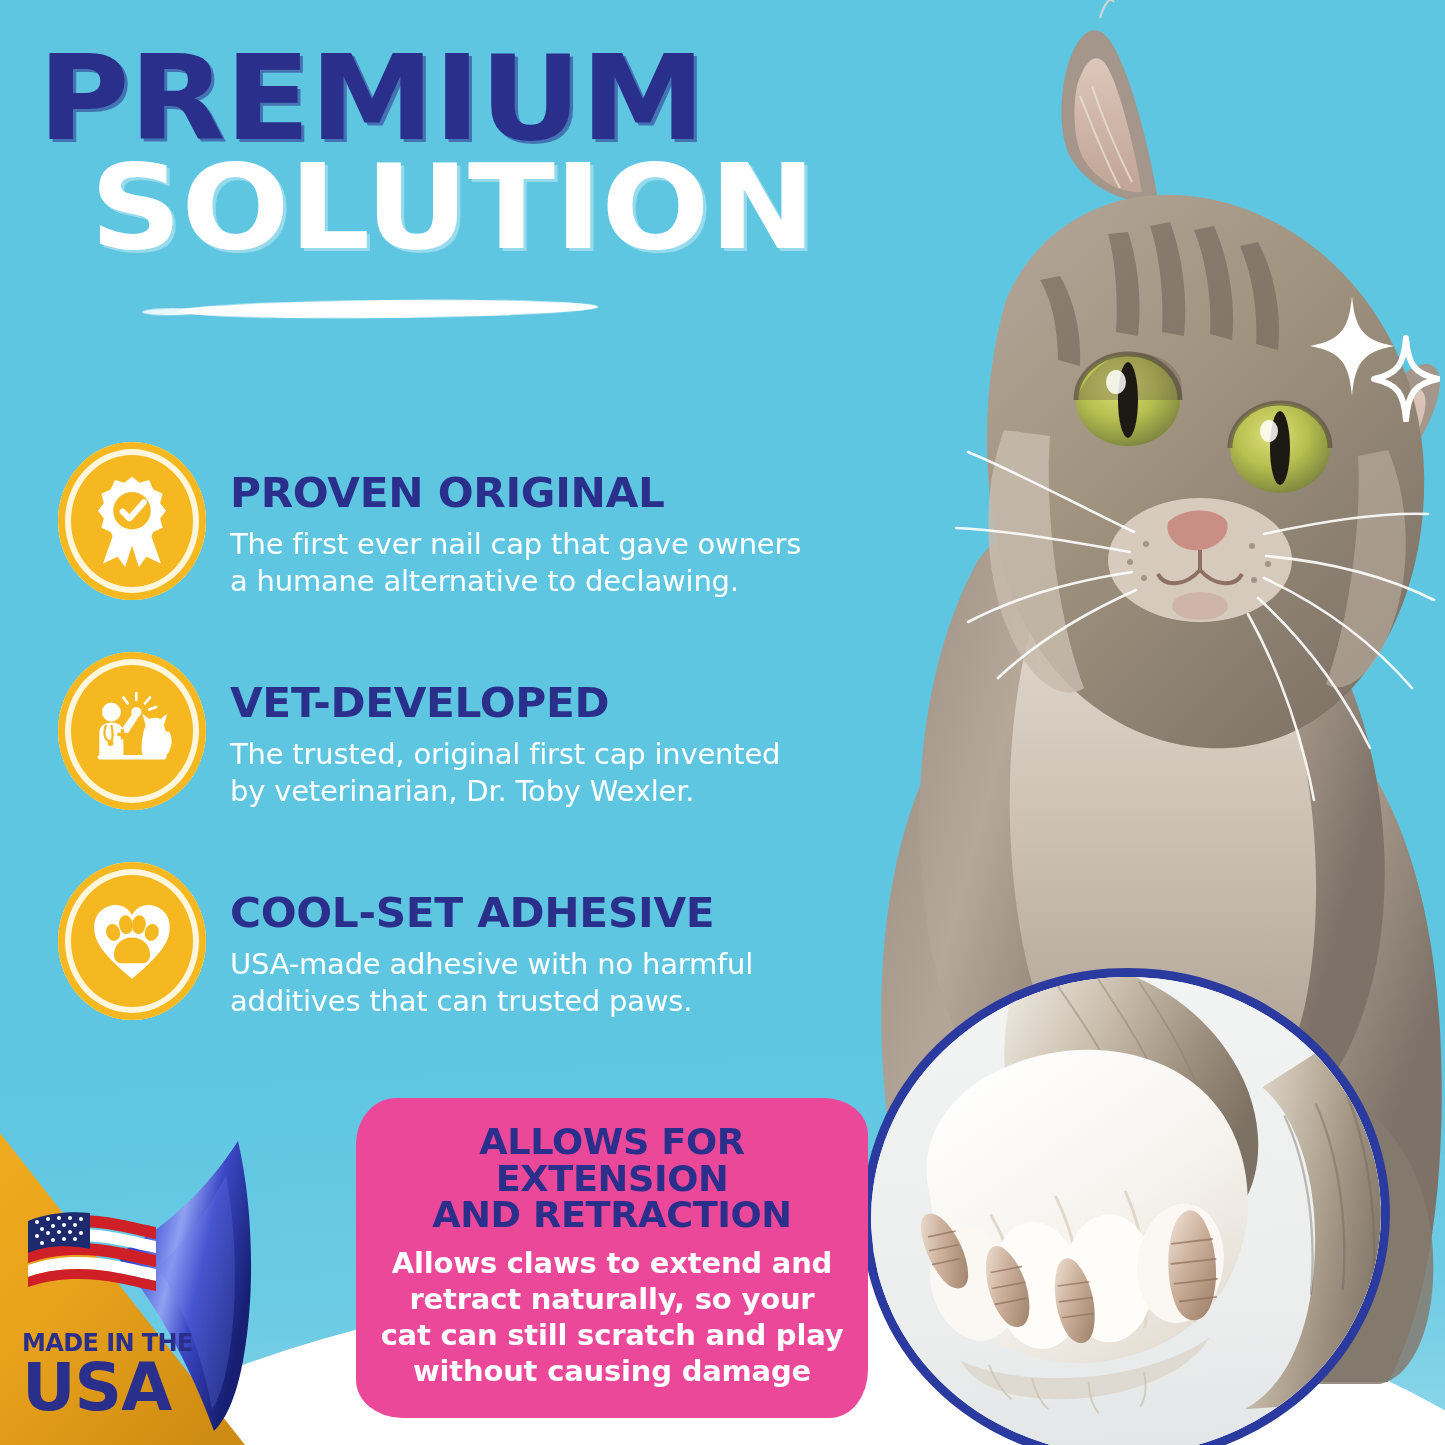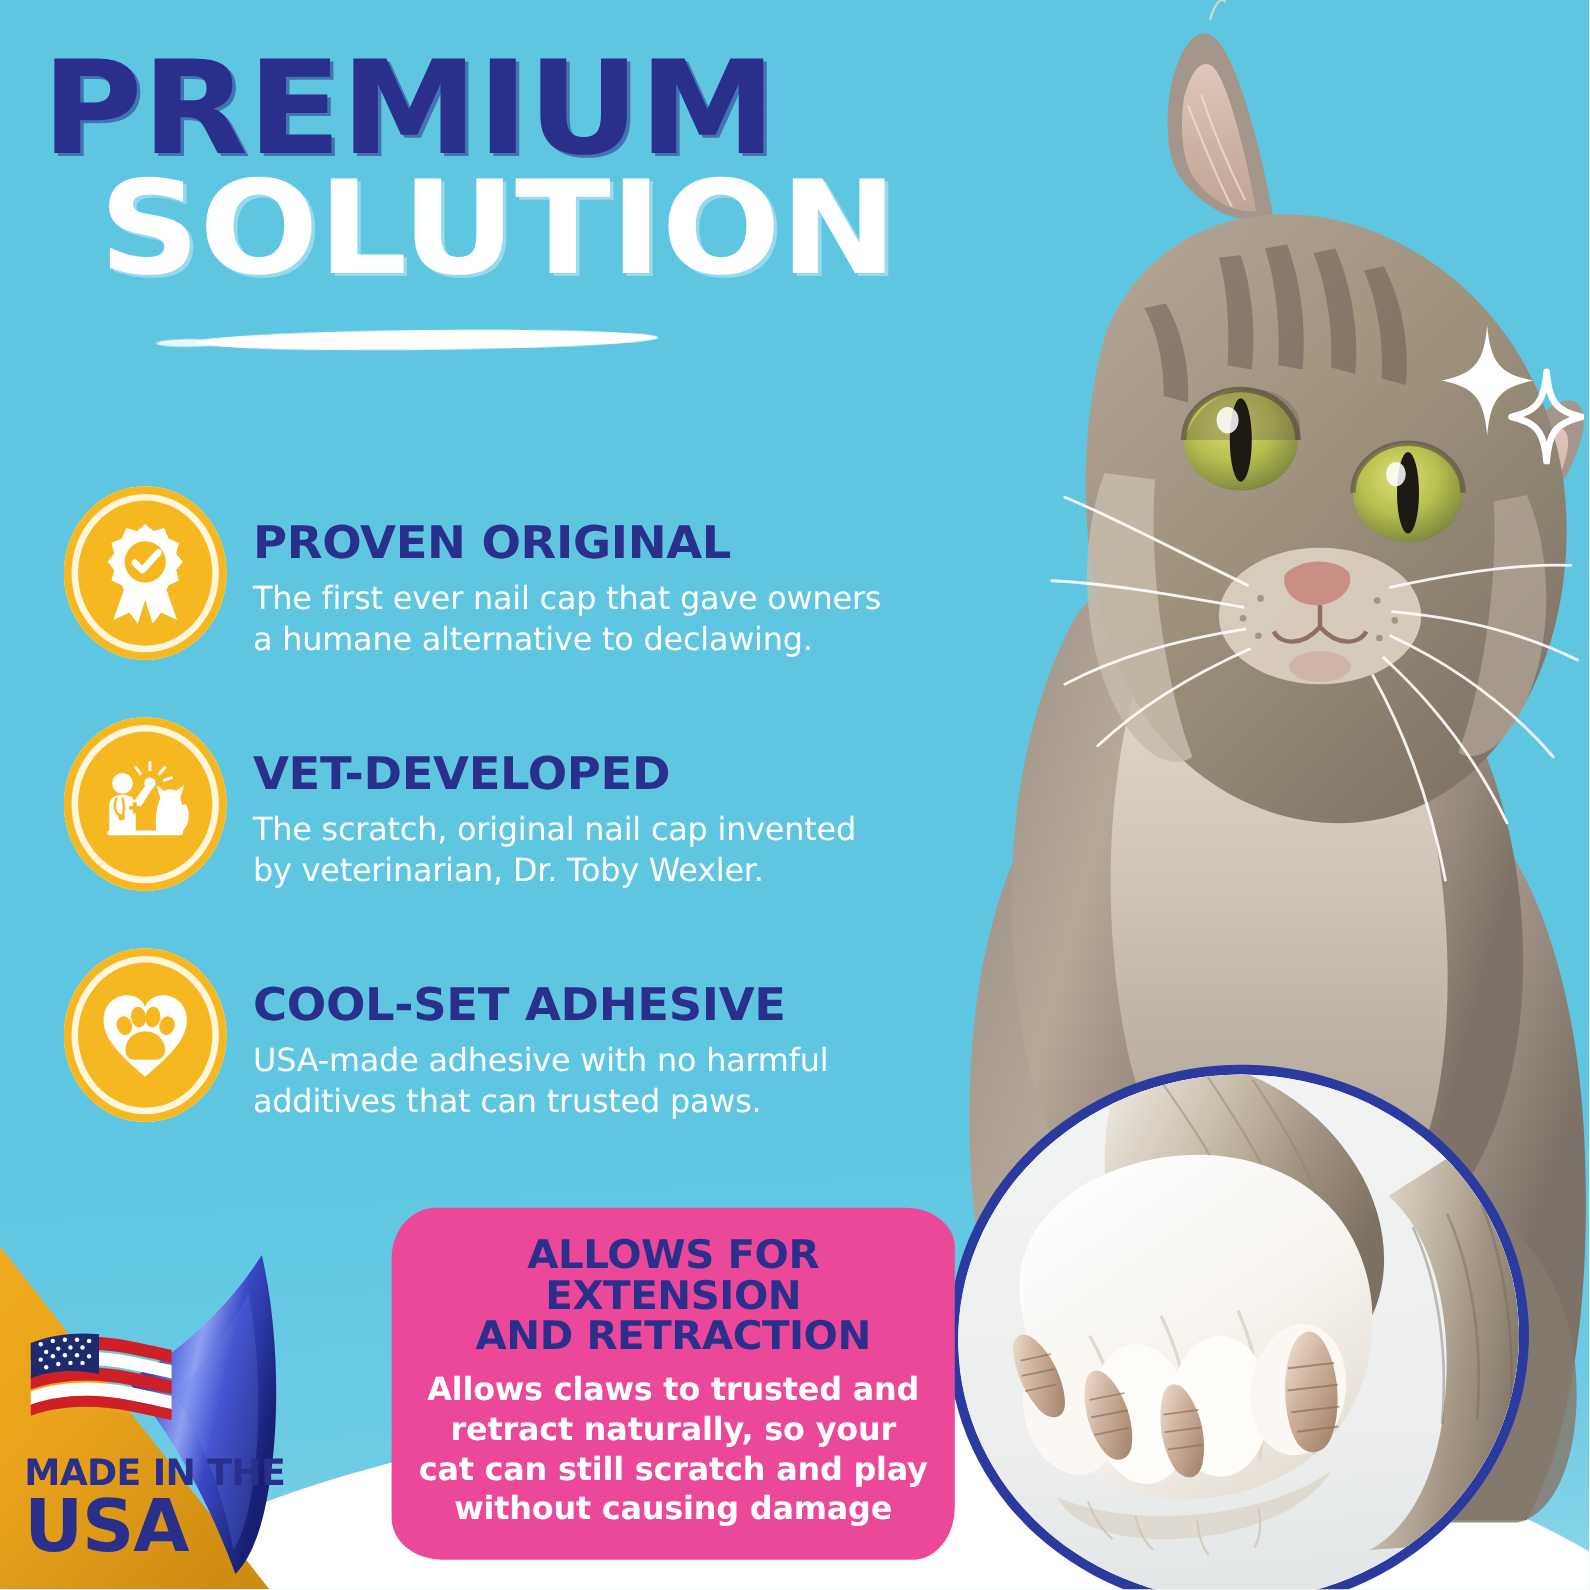--- a/index.html
+++ b/index.html
@@ -207,21 +207,21 @@
   .usa-text {
     position: absolute;
     left: 22px;
     bottom: 26px;
     z-index: 3;
     font-family: "DejaVu Sans", sans-serif;
     font-weight: 700;
     color: #2b2f8c;
     line-height: 0.92;
   }
-  .usa-made { font-size: 33px; letter-spacing: -0.6px; transform: scaleX(1.0); }
+  .usa-made { font-size: 24px; letter-spacing: -0.6px; transform: scaleX(1.0); }
   .usa-big  { font-size: 66px; letter-spacing: -1px; margin-top: 4px; }
   .usa-flag {
     position: absolute;
     left: 26px;
     bottom: 152px;
     width: 132px;
     height: 84px;
     z-index: 3;
   }
 
@@ -421,21 +421,21 @@
           <g stroke="#ffffff" stroke-width="3" stroke-linecap="round">
             <path d="M55 14 L55 6"></path>
             <path d="M45 18 L40 11"></path>
             <path d="M65 18 L71 11"></path>
             <path d="M70 25 L78 22"></path>
           </g>
         </svg>
       </div>
       <div class="feature-text">
         <div class="feature-title">VET-DEVELOPED</div>
-        <div class="feature-desc">The scratch, original nail cap invented by veterinarian, Dr. Toby Wexler.</div>
+        <div class="feature-desc">The trusted, original first cap invented by veterinarian, Dr. Toby Wexler.</div>
       </div>
     </div>
 
     <div class="feature">
       <div class="badge">
         <div class="badge-ring"></div>
         <svg viewBox="0 0 100 100">
           <path d="M50 94 C 22 70 6 54 6 34 C 6 18 18 8 31 8 C 40 8 47 13 50 20 C 53 13 60 8 69 8 C 82 8 94 18 94 34 C 94 54 78 70 50 94 Z" fill="#ffffff"></path>
           <ellipse cx="28" cy="40" rx="8" ry="10" fill="#f5b820" transform="rotate(-18 28 40)"></ellipse>
           <ellipse cx="43" cy="31" rx="8" ry="11" fill="#f5b820" transform="rotate(-7 43 31)"></ellipse>
@@ -550,21 +550,21 @@
         <path d="M484 134 C 502 190 506 264 496 326"></path>
       </g>
     </svg>
   </div>
 
   <div class="callout">
     <div class="callout-title">
       <div>ALLOWS FOR EXTENSION</div>
       <div>AND RETRACTION</div>
     </div>
-    <div class="callout-desc">Allows claws to trusted and retract naturally, so your cat can still scratch and play without causing damage</div>
+    <div class="callout-desc">Allows claws to extend and retract naturally, so your cat can still scratch and play without causing damage</div>
   </div>
 
   <div class="bg-white-bottom"></div>
 
   <div class="corner">
     <svg width="330" height="340" viewBox="0 0 330 340" style="position:absolute;left:0;top:0;">
       <defs>
         <linearGradient id="orangeSheet" x1="0" y1="0" x2="0.8" y2="1">
           <stop offset="0%" stop-color="#efab1e"></stop>
           <stop offset="45%" stop-color="#e8a21c"></stop>

